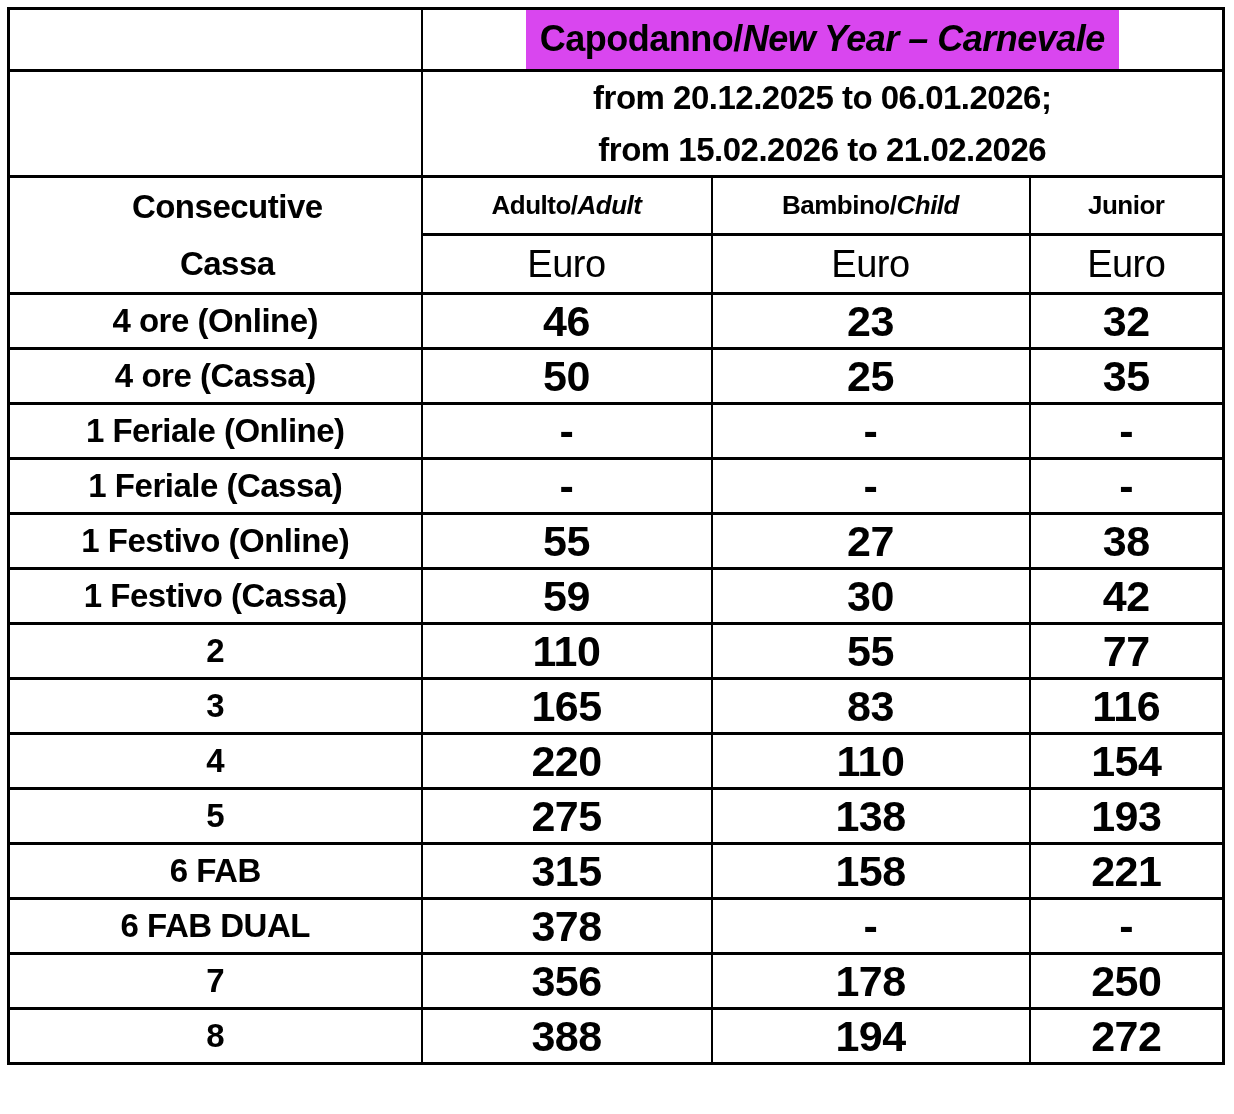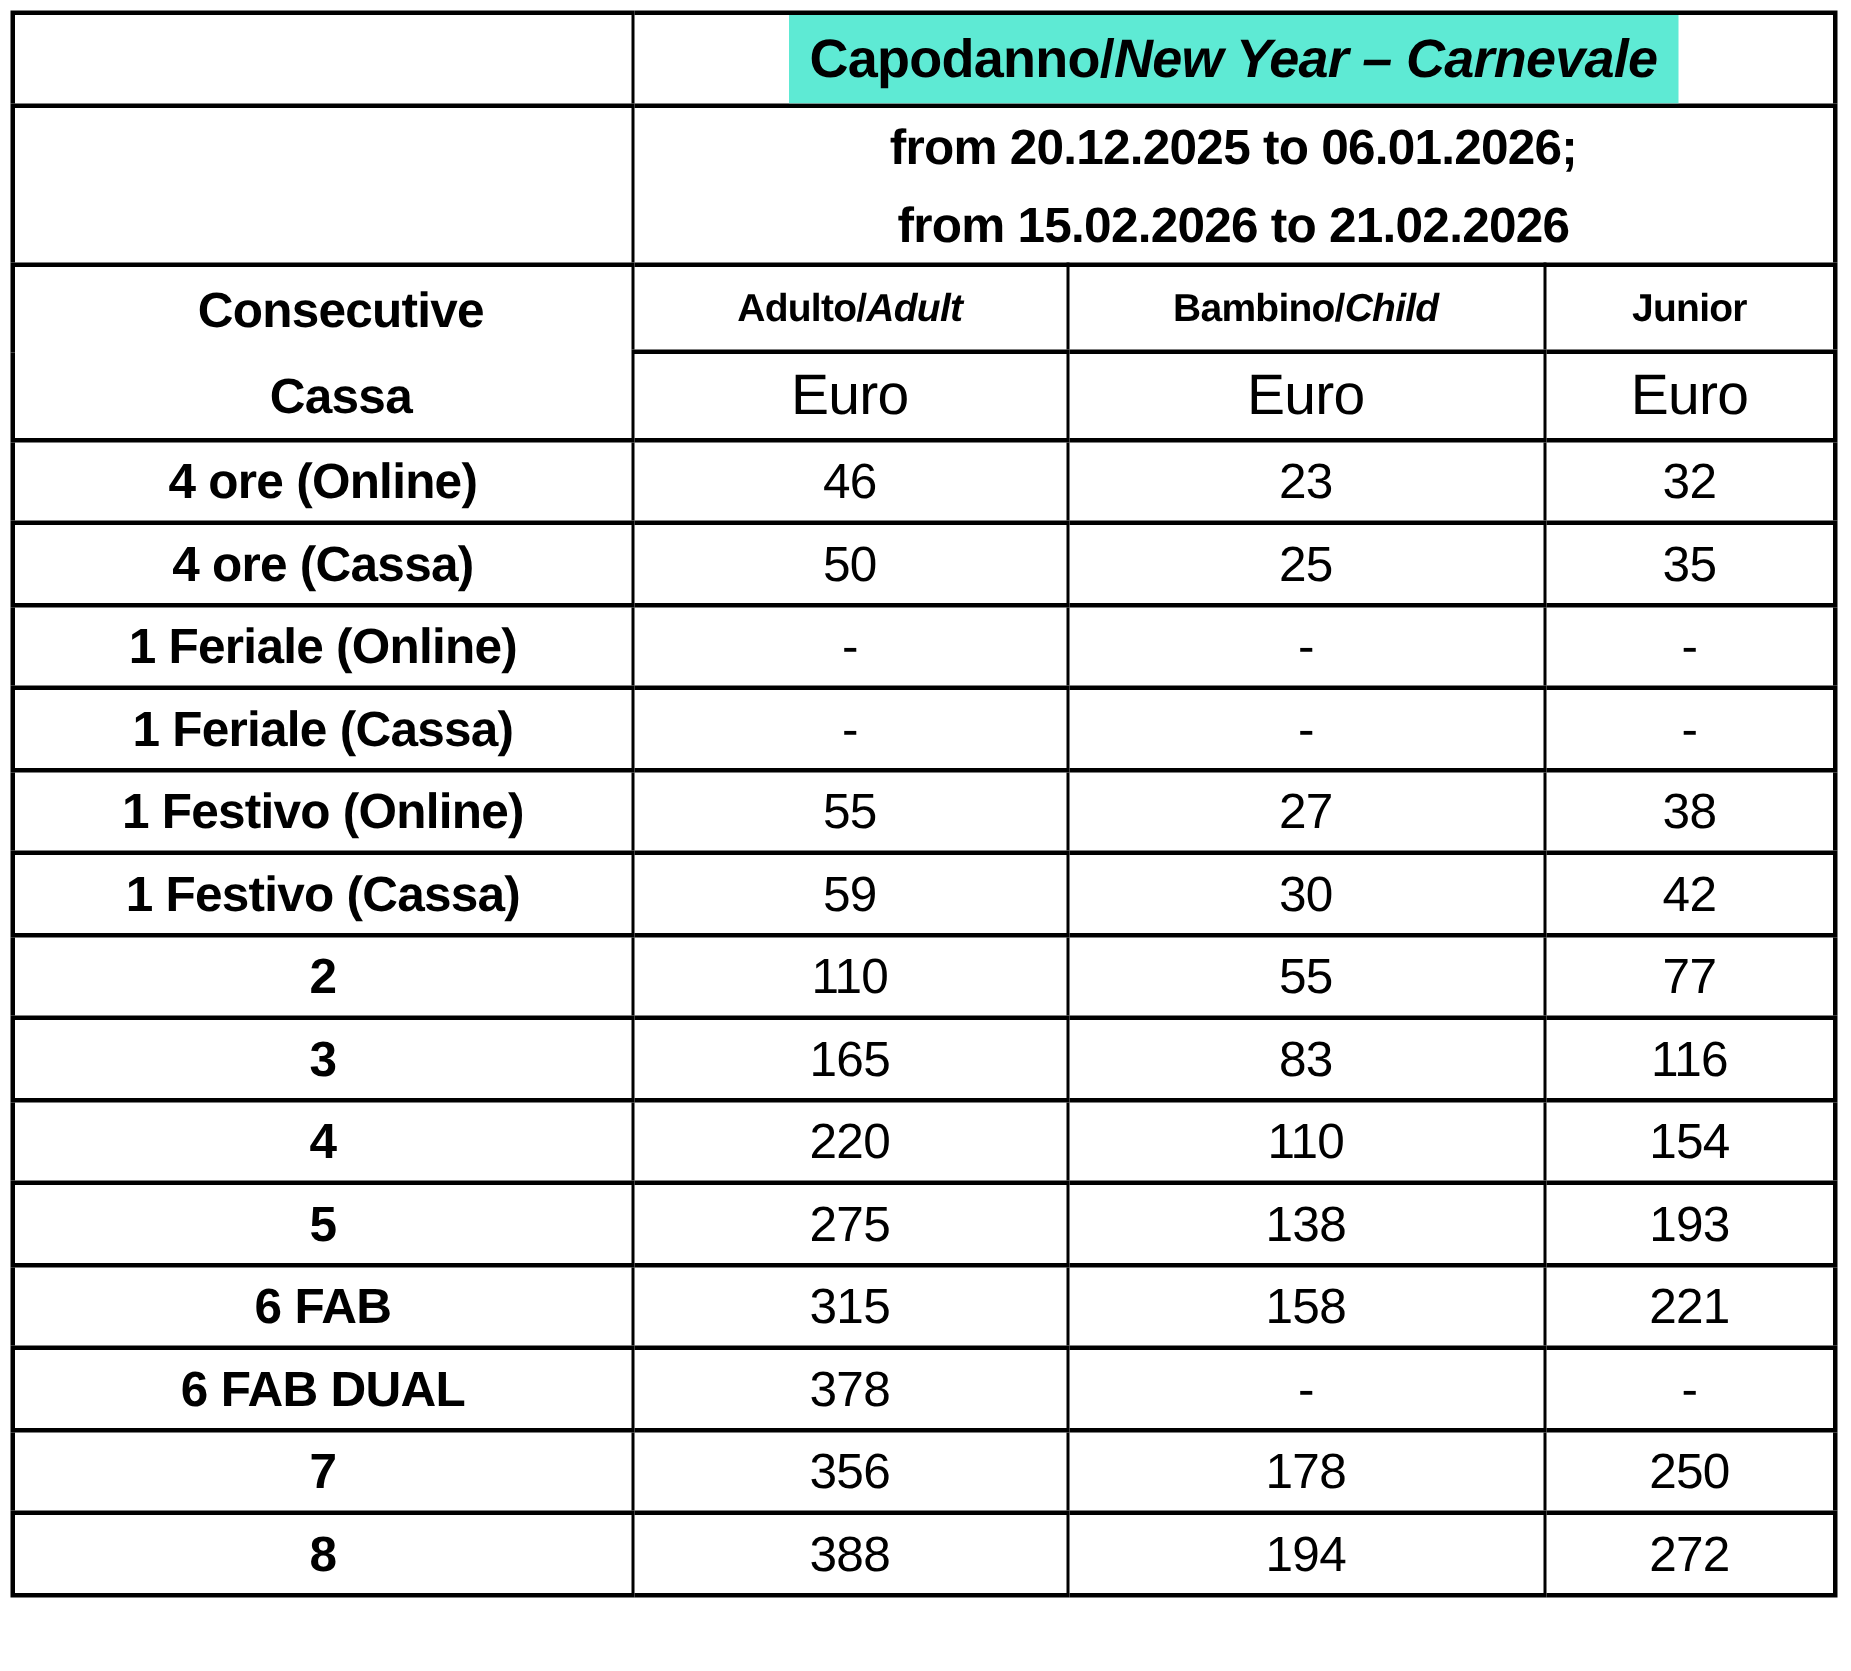--- a/index.html
+++ b/index.html
@@ -54,38 +54,38 @@
 
   .corner-cell { font-size: 33px; font-weight: bold; }
   .corner-cell .ln { line-height: 57px; margin-left: 24px; }
 
   .colhead { font-size: 26px; font-weight: bold; }
   .colhead .it { font-style: italic; }
 
   .euro-cell { font-size: 38px; font-weight: normal; }
 
   td.lbl { font-size: 33px; font-weight: bold; }
-  td.num { font-size: 33px; font-weight: normal; }
+  td.num { font-size: 43px; font-weight: bold; }
 </style>
 </head>
 <body>
 
 <table class="price-table">
   <colgroup>
     <col class="c1">
       <col class="c2">
       <col class="c3">
       <col class="c4">
   </colgroup>
 
   <tbody>
       <tr class="r-title">
     <td></td>
     <td colspan="3" class="title-cell">
-      <span class="hl" style="background: #5eead4;"><span>Capodanno/</span><span class="it">New Year – Carnevale</span></span>
+      <span class="hl" style="background: #d946ef;"><span>Capodanno/</span><span class="it">New Year – Carnevale</span></span>
     </td>
   </tr>
 
   <tr class="r-dates">
     <td></td>
     <td colspan="3" class="dates-cell">
       <div>from 20.12.2025 to 06.01.2026;</div>
       <div>from 15.02.2026 to 21.02.2026</div>
     </td>
   </tr>

